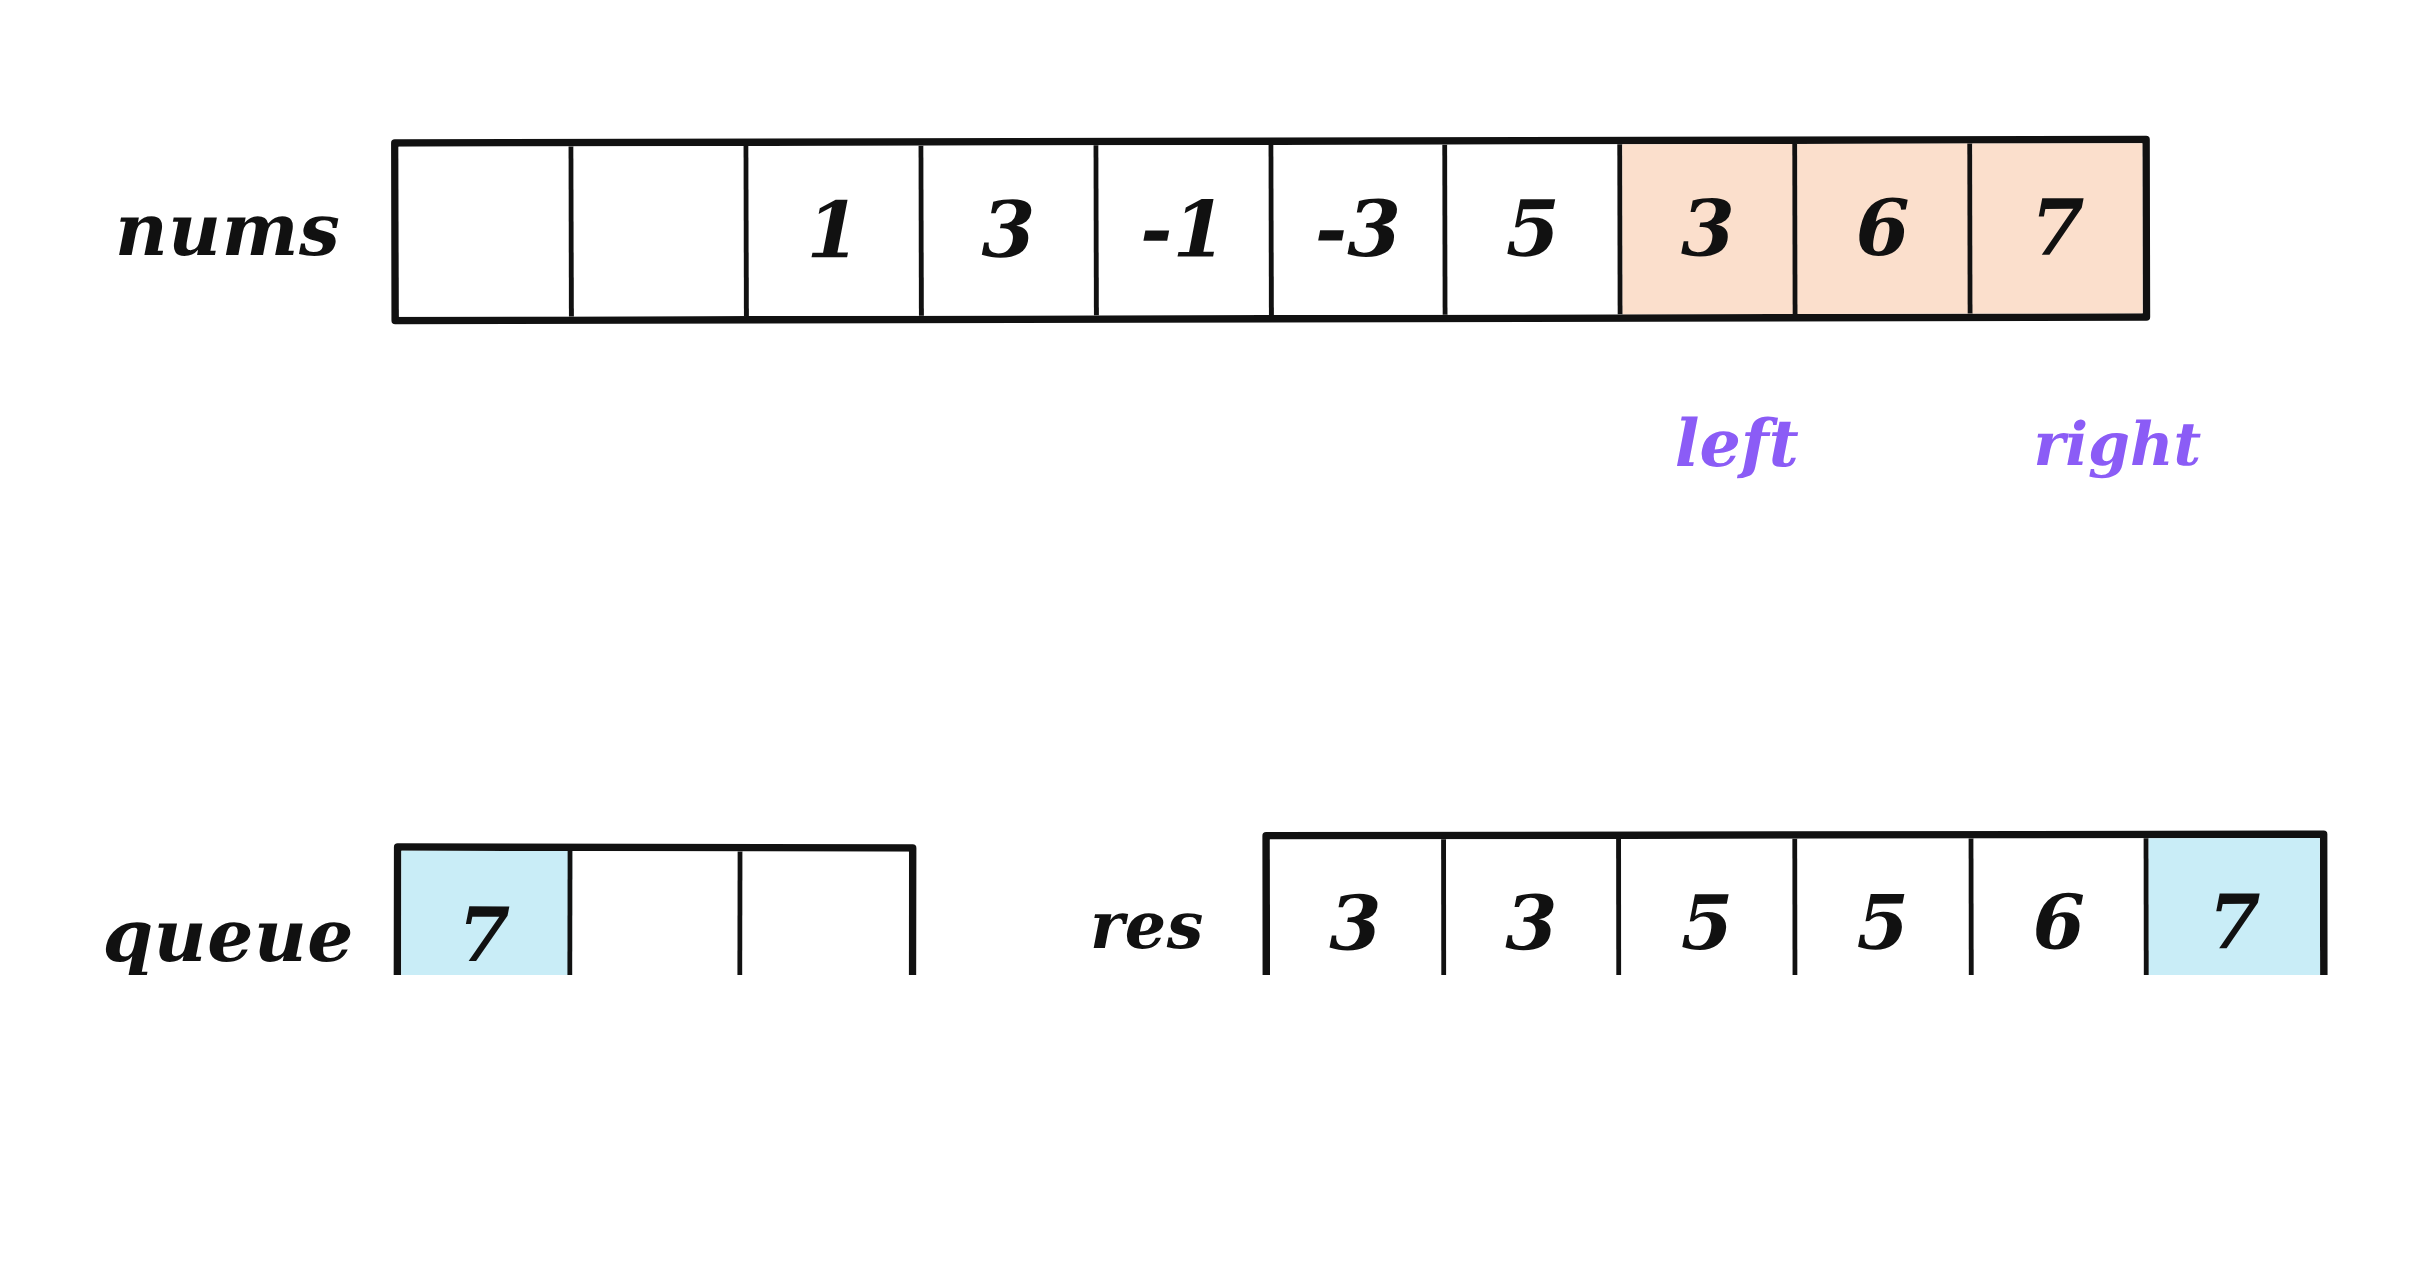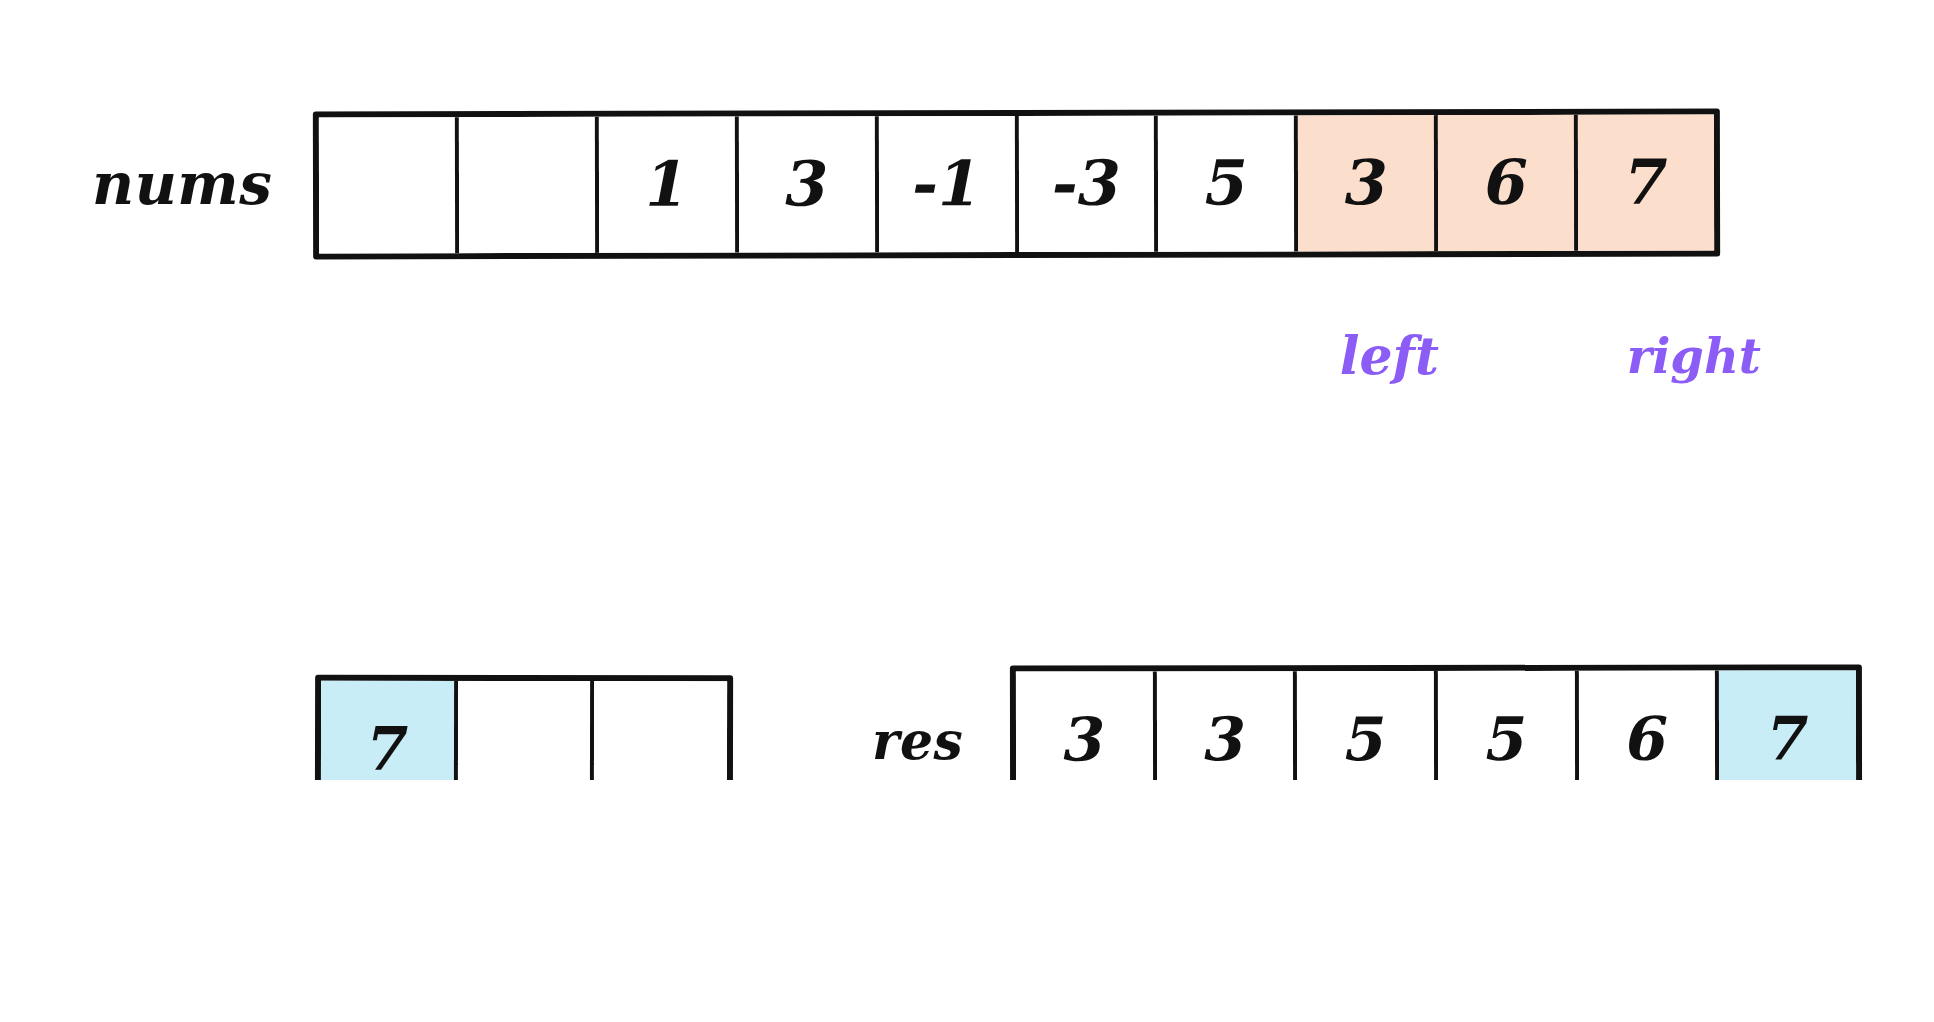--- a/index.html
+++ b/index.html
@@ -91,20 +91,21 @@
       <div class="cell" style="flex: 1 1 0px; font-size: 62px;">5</div>
       <div class="cell hi-peach" style="flex: 1 1 0px; font-size: 62px;">3</div>
       <div class="cell hi-peach" style="flex: 1 1 0px; font-size: 62px;">6</div>
       <div class="cell hi-peach" style="flex: 1 1 0px; font-size: 62px;">7</div>
     </div>
 
   <div class="pointer-label" id="pointer-left" style="left:1298px; top:330px; width:141px; font-size:52px;">left</div>
 
   <div class="pointer-label" id="pointer-right" style="left:1580px; top:332px; width:141px; font-size:48px;margin-left:40px;">right</div>
 
+  <div class="row-label" id="queue-label" style="left:82px; top:720px; font-size:58px;">queue</div>
 
   <div class="array wobble-b" id="queue-array" style="left:315px; top:675px; width:418px; height:147px;">
       <div class="cell hi-blue" style="flex: 1 1 0px; font-size: 60px;">7</div>
       <div class="cell" style="flex: 1 1 0px; font-size: 60px;"></div>
       <div class="cell" style="flex: 1 1 0px; font-size: 60px;"></div>
     </div>
 
   <div class="row-label" id="res-label" style="left:872px; top:715px; font-size:52px;">res</div>
 
   <div class="array wobble-c" id="res-array" style="left:1010px; top:665px; width:852px; height:147px;">

